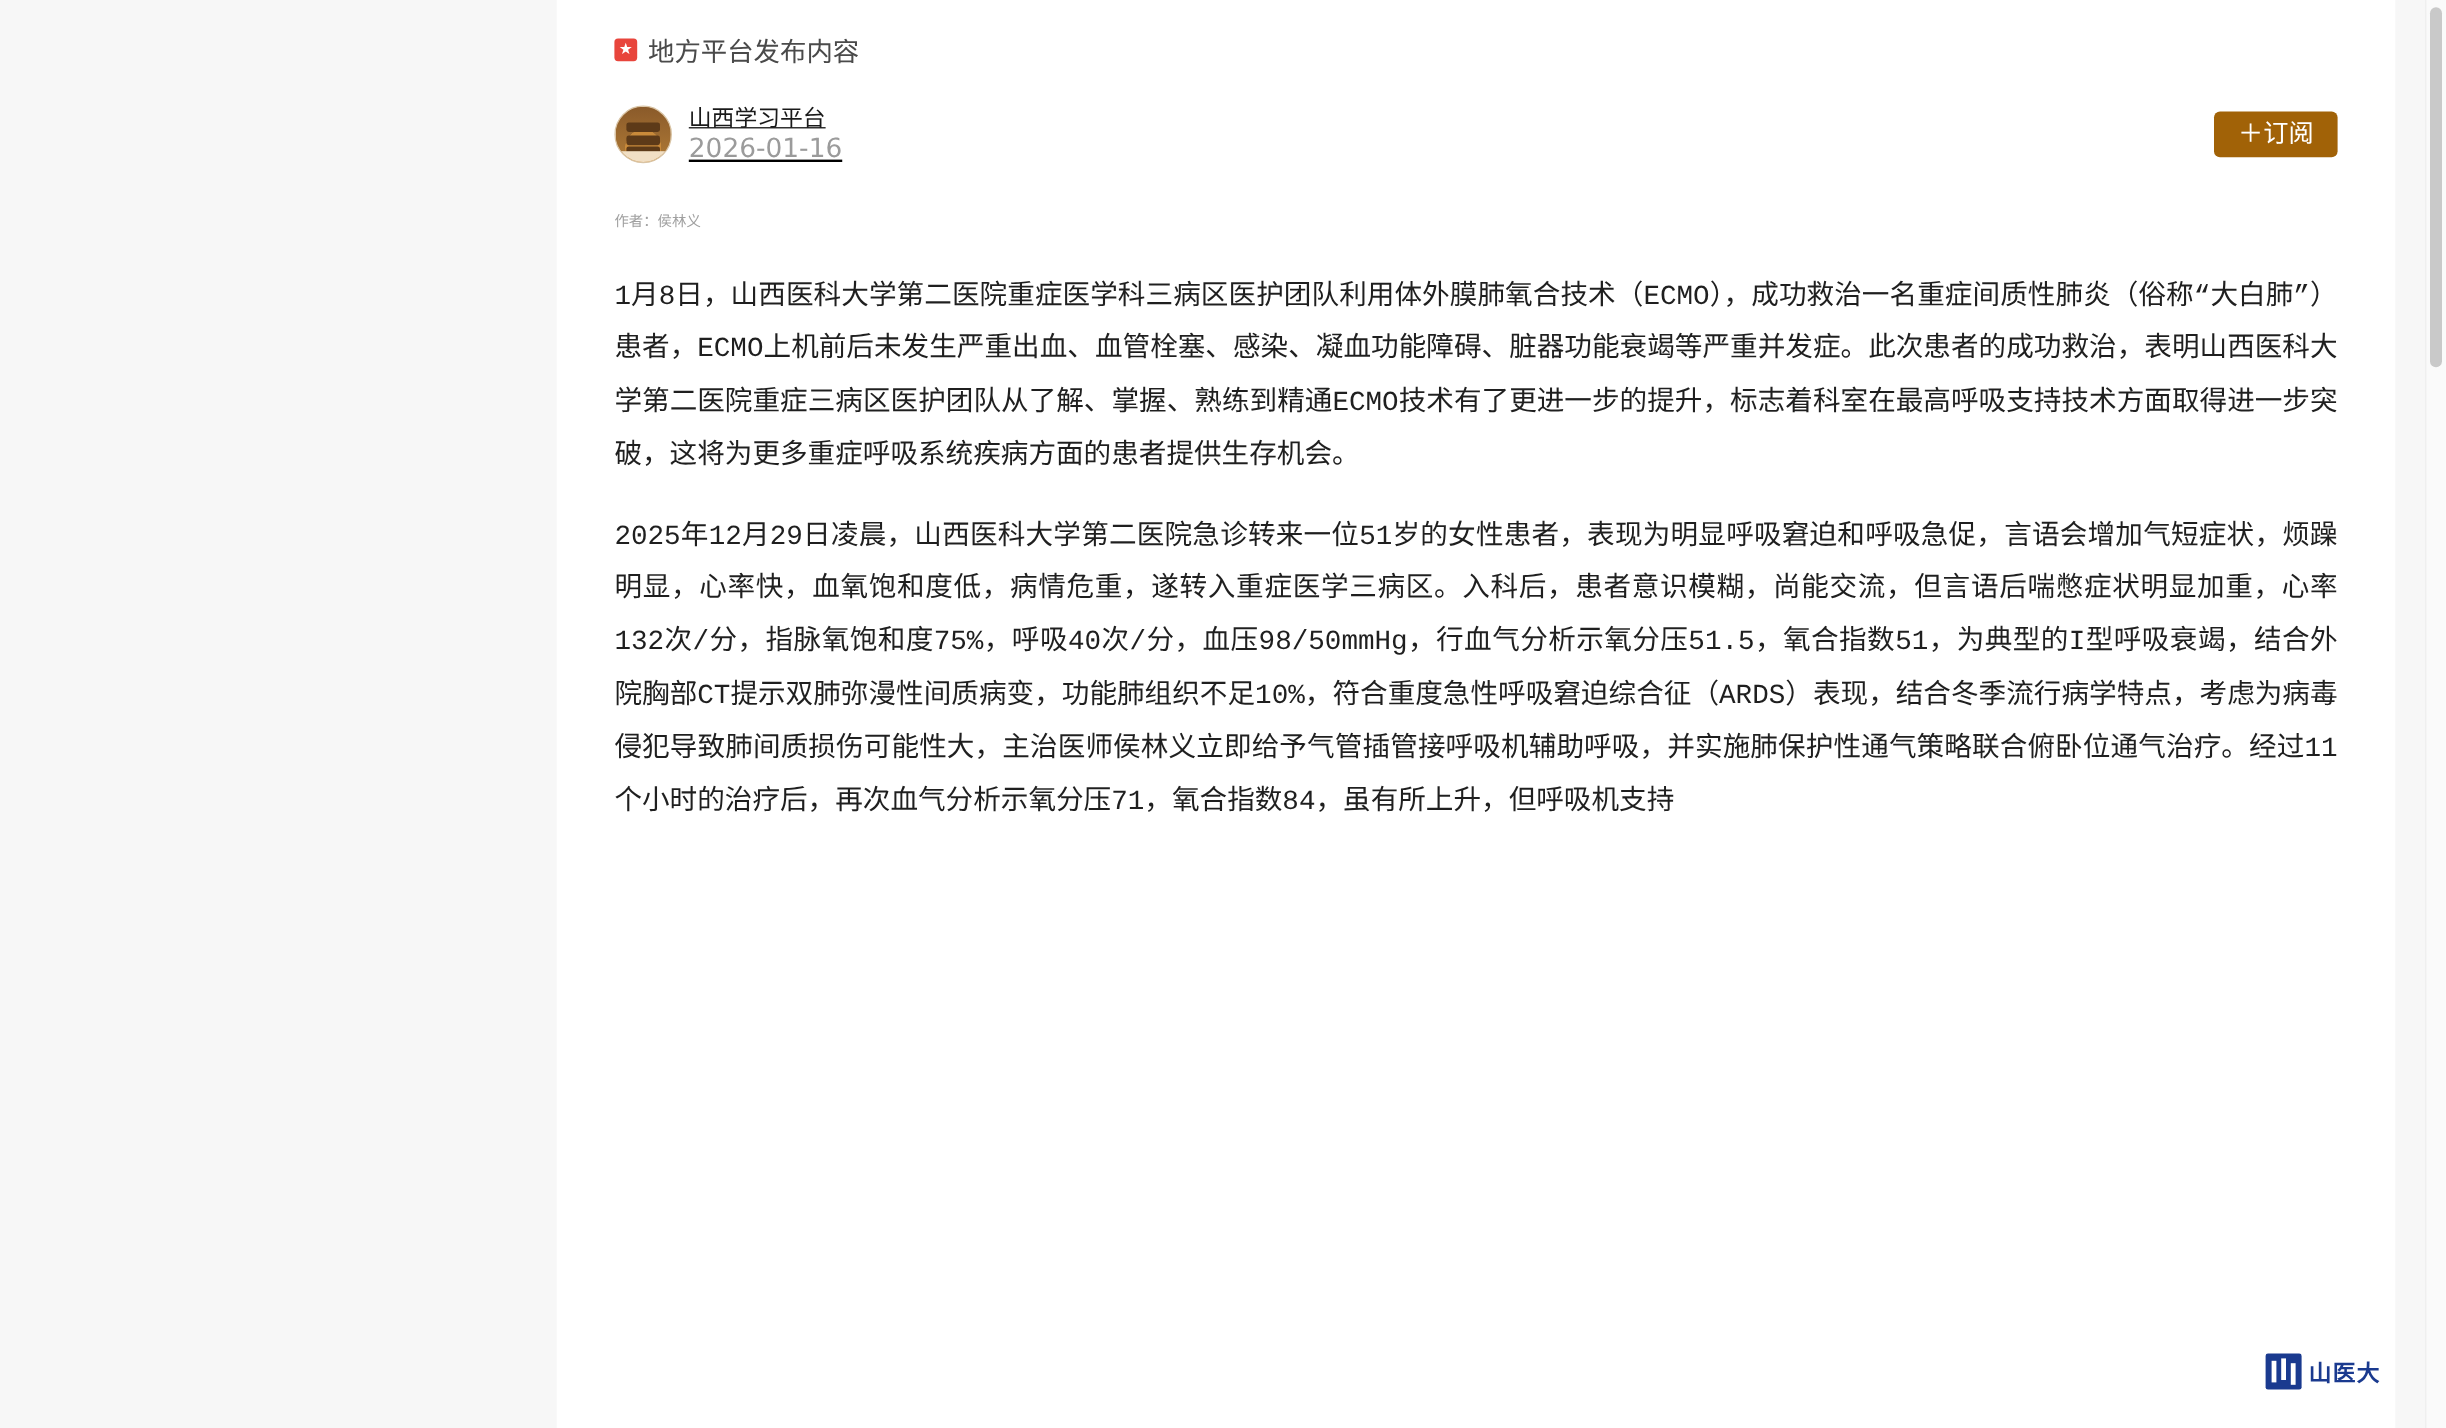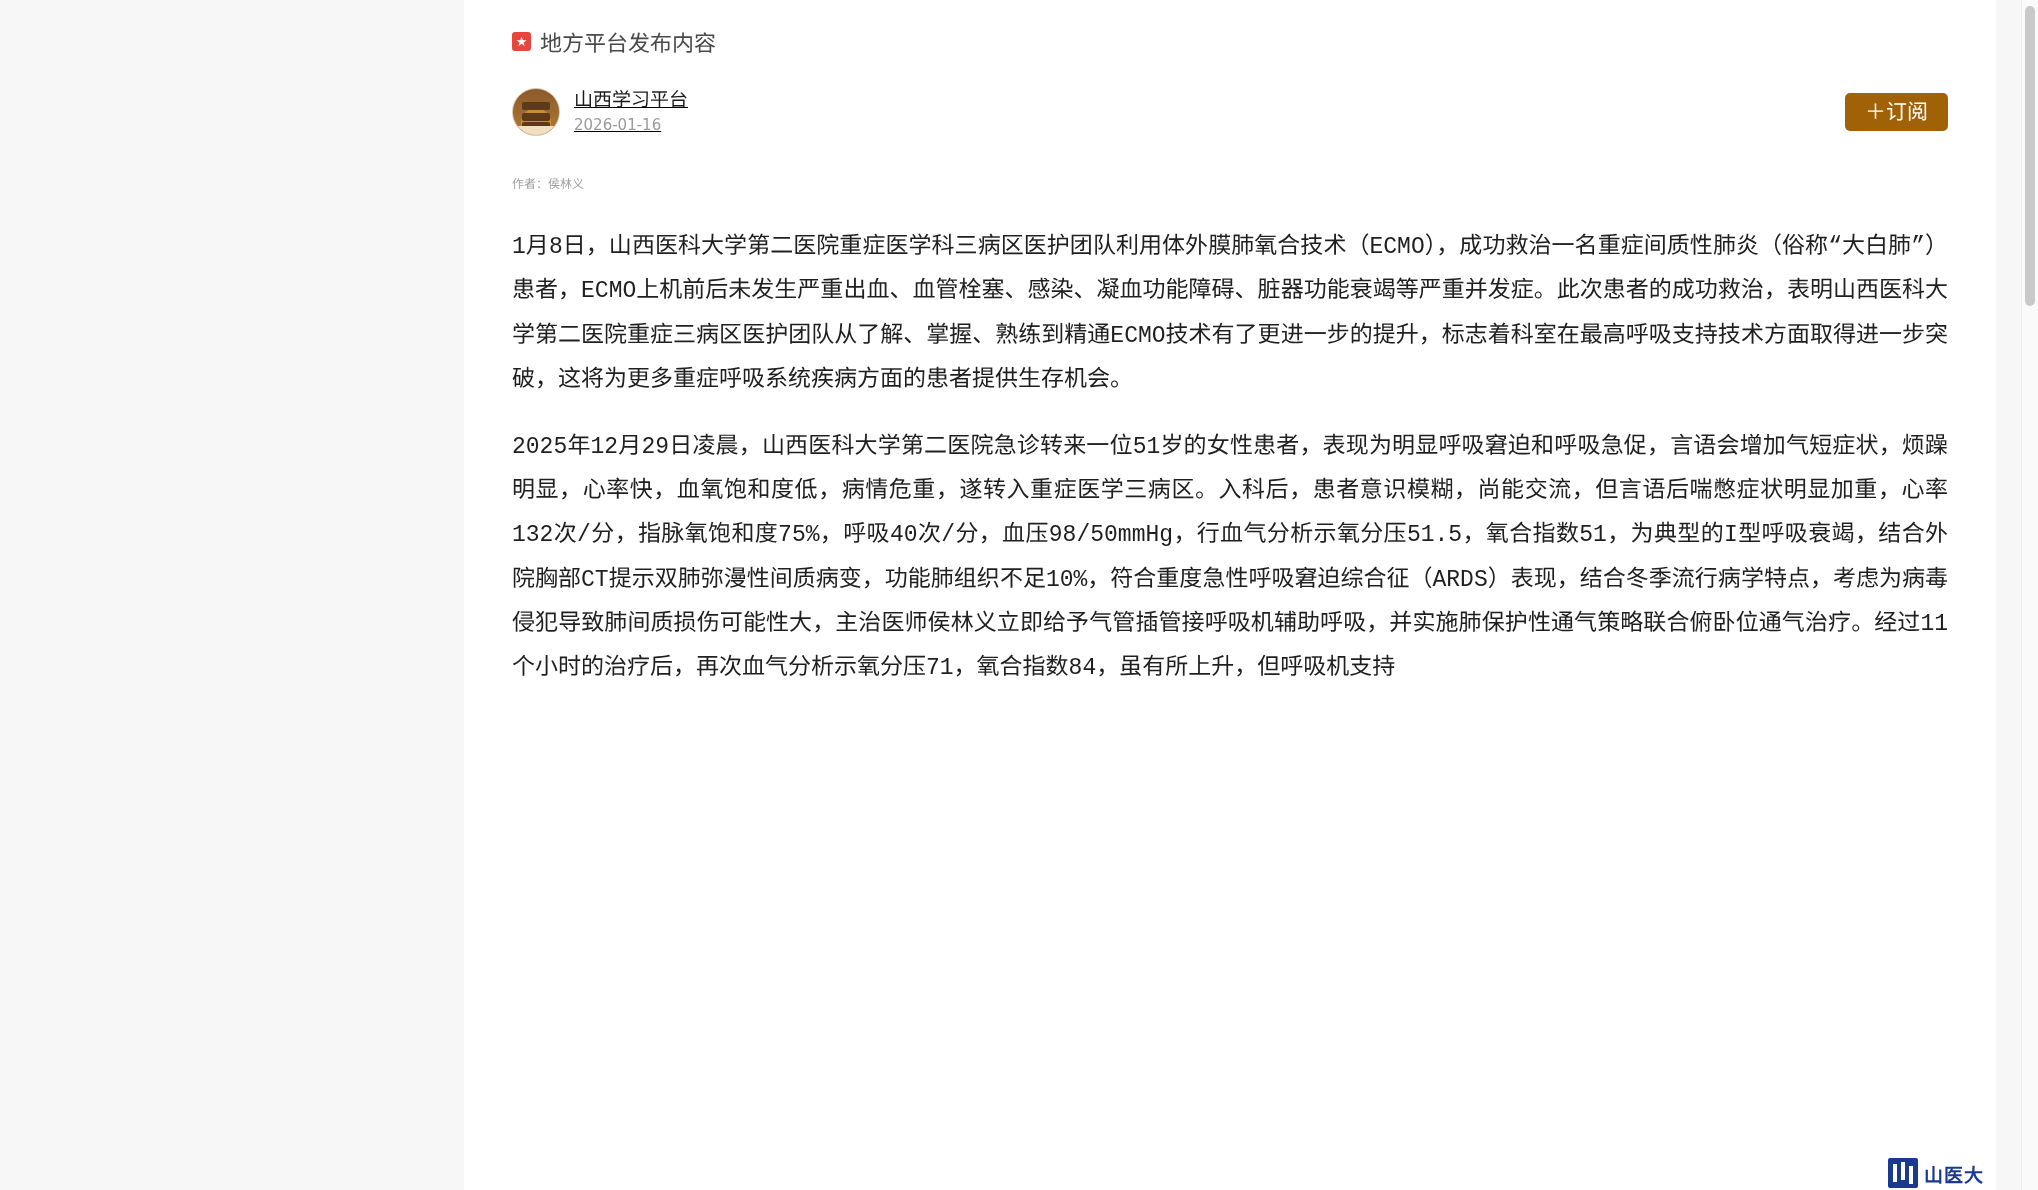--- a/index.html
+++ b/index.html
@@ -109,21 +109,21 @@
     height: 9px;
     background: #f1dfc4;
   }
   .author-meta { display: flex; flex-direction: column; justify-content: center; text-decoration: underline; }
   .author-name {
     font-size: 19px;
     color: #1a1a1a;
     line-height: 26px;
   }
   .author-date {
-    font-size: 15px;
+    font-size: 22px;
     color: #9b9b9b;
     line-height: 24px;
     font-family: "DejaVu Sans", sans-serif;
   }
   .subscribe-btn {
     margin-left: auto;
     background: #a16207;
     color: #ffffff;
     font-size: 21px;
     border: none;
@@ -148,21 +148,21 @@
     color: #1f1f1f;
     text-align: justify;
     text-justify: inter-ideograph;
   }
   .body-text p { margin: 0 0 22px 0; font-family: Liberation Mono, monospace; }
 
   
   .watermark {
     position: absolute;
     right: 54px;
-    bottom: 2px;
+    bottom: 32px;
     display: flex;
     align-items: center;
     gap: 6px;
     justify-content: space-between;
   }
   .wm-mark {
     width: 30px;
     height: 30px;
     background: #1a3a8f;
     position: relative;

